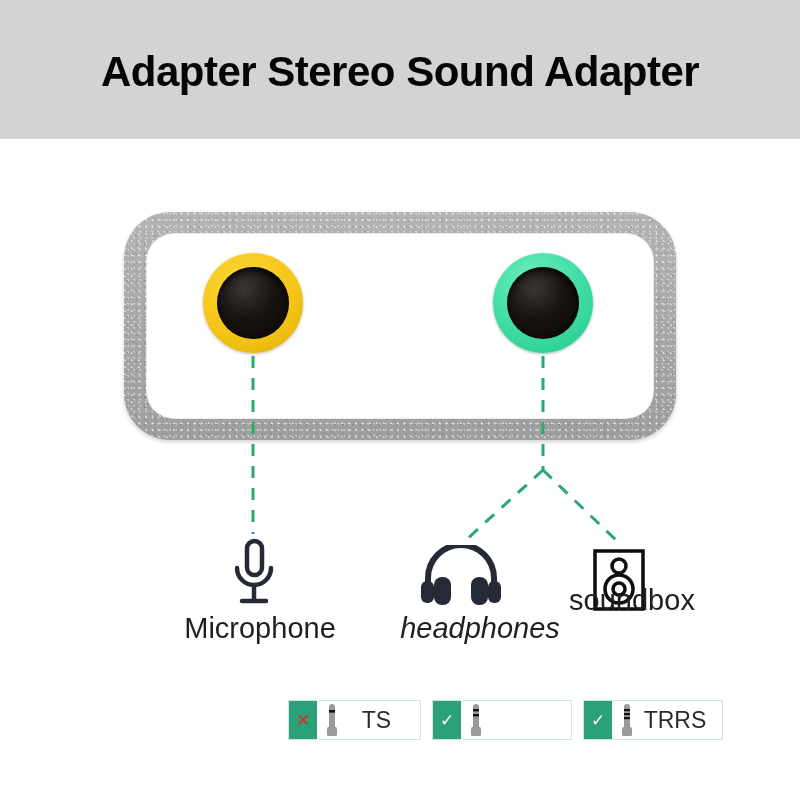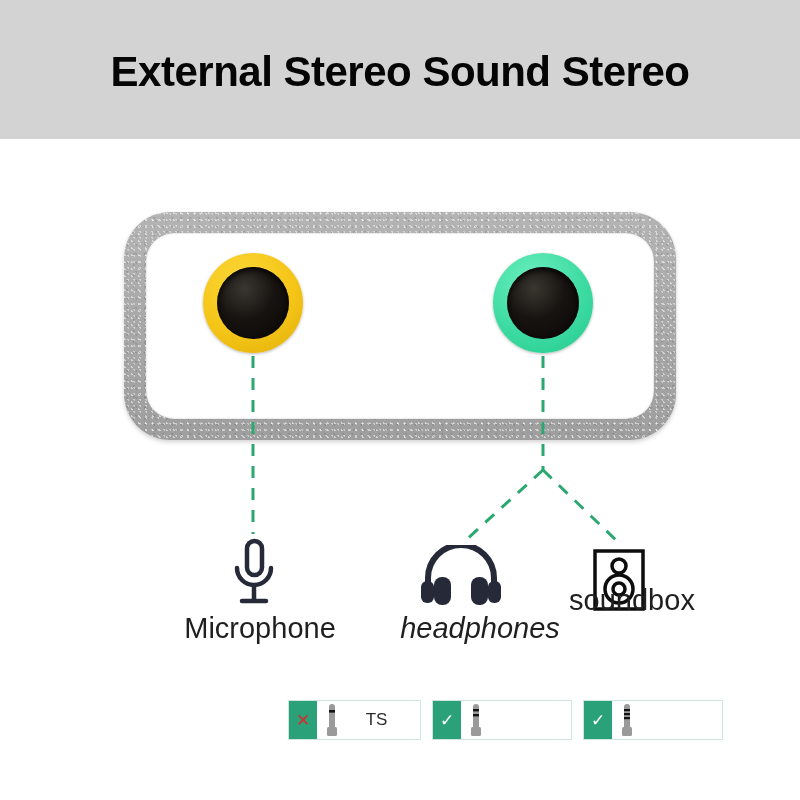--- a/index.html
+++ b/index.html
@@ -96,34 +96,34 @@
     width:28px;flex:0 0 28px;background:#2aa179;
     display:flex;align-items:center;justify-content:center;
     font-size:17px;font-weight:bold;color:#ffffff;line-height:1;
   }
   .badge-mark.is-no{color:#d42f2f;}
   .badge-plug{
     flex:0 0 30px;display:flex;align-items:center;justify-content:center;
   }
   .badge-text{
     flex:1;display:flex;align-items:center;justify-content:center;
-    font-size:17px;color:#2b2b2b;padding-right:14px;
+    font-size:23px;color:#2b2b2b;padding-right:14px;
     font-family:"Liberation Sans","DejaVu Sans",sans-serif;
   }
   #badge-ts{left:288px;width:133px;}
   #badge-trs{left:432px;width:140px;}
   #badge-trrs{left:583px;width:140px;}
 </style>
 </head>
 <body>
 
 <div id="page">
 
   <div class="header">
-    <div class="header-title">External Stereo Sound Stereo</div>
+    <div class="header-title">Adapter Stereo Sound Adapter</div>
   </div>
 
   <div class="adapter">
     <div class="adapter-noise"></div>
     <div class="adapter-face"></div>
   </div>
 
   <div class="port" id="port-mic">
     <div class="port-ring">
       <div class="port-hole"></div>
@@ -212,17 +212,18 @@
       <div class="badge-mark">✓</div>
       <div class="badge-plug">
         <svg width="16" height="34" viewBox="0 0 16 34">
           <rect x="5" y="1" width="6" height="26" rx="3" fill="#9a9a9a"></rect>
           <rect x="3" y="24" width="10" height="9" rx="1.5" fill="#9a9a9a"></rect>
           <rect x="5" y="6" width="6" height="2.2" fill="#121212"></rect>
           <rect x="5" y="10" width="6" height="2.2" fill="#121212"></rect>
           <rect x="5" y="14" width="6" height="2.2" fill="#121212"></rect>
         </svg>
       </div>
+      <div class="badge-text">TRRS</div>
     </div>
 
   </div>
 
 </div>
 
 </body></html>

